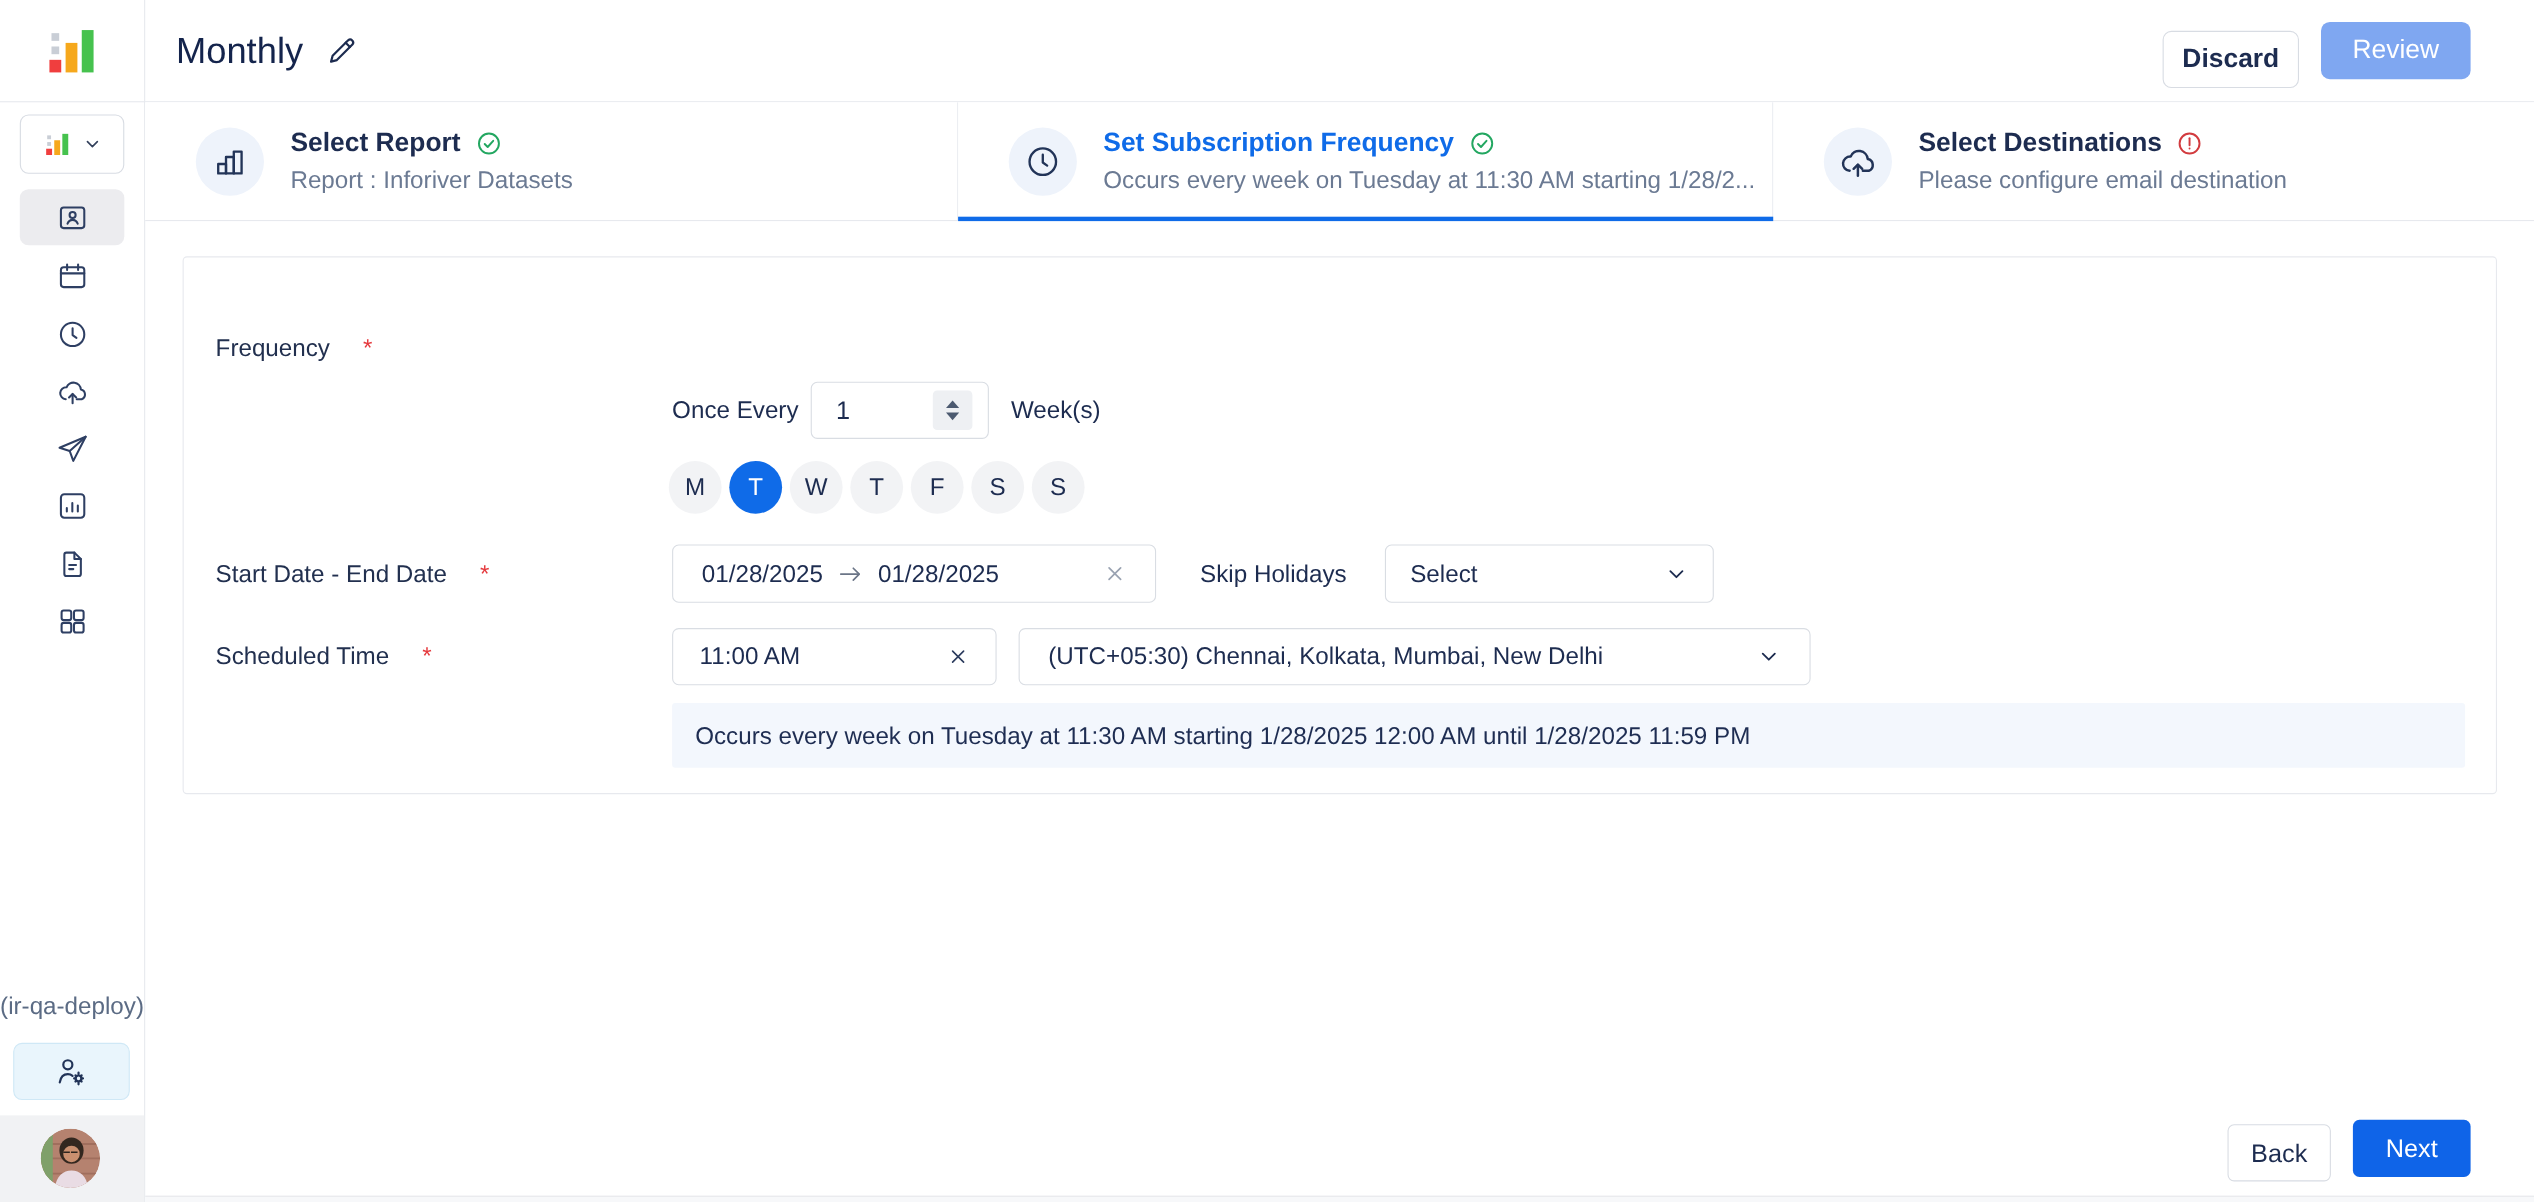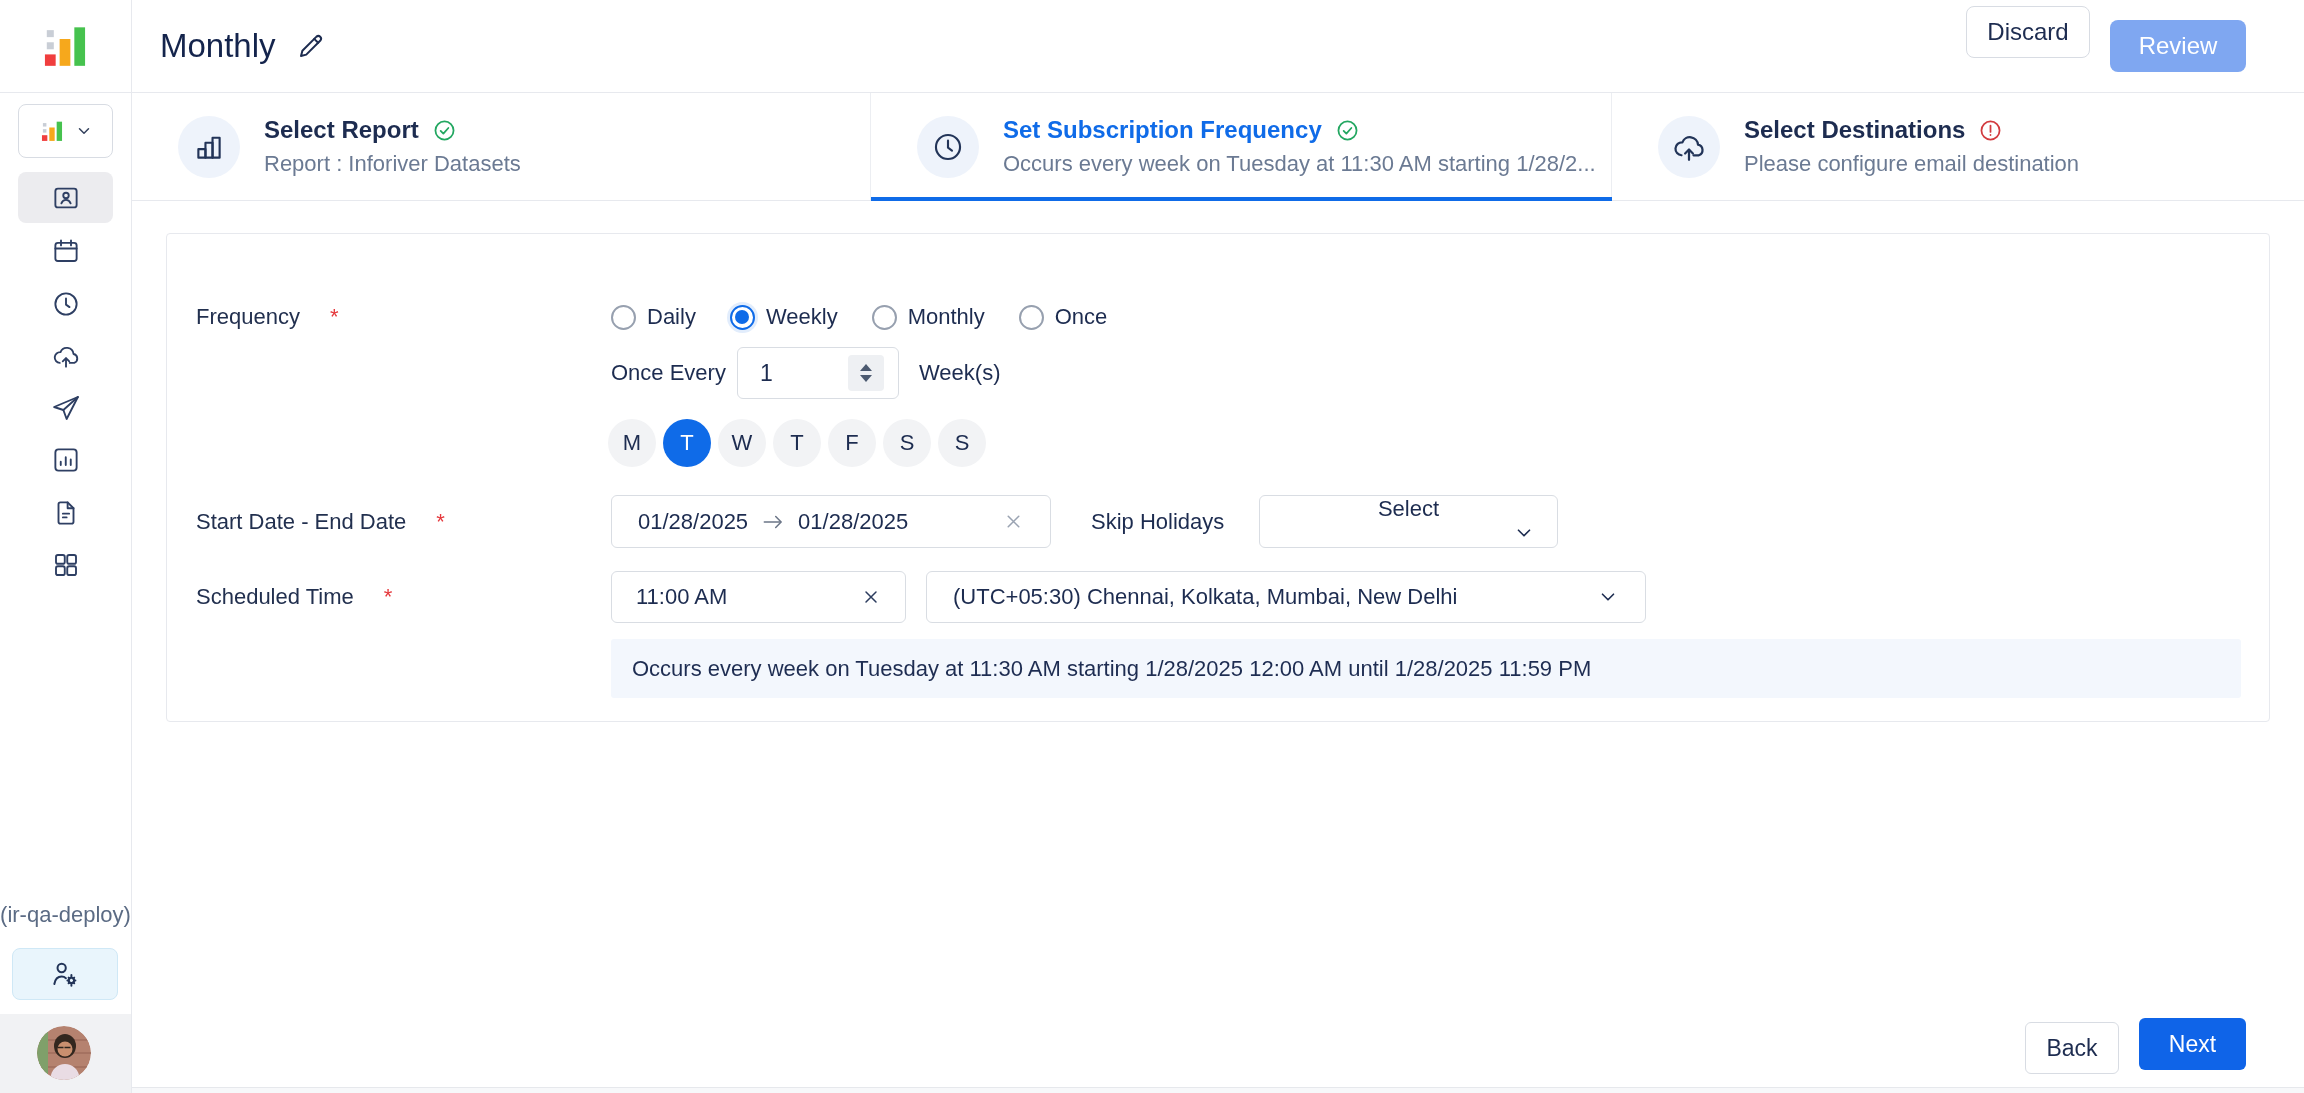--- a/index.html
+++ b/index.html
@@ -9,21 +9,21 @@
   .hl-v { position: absolute; left: 131px; top: 0; width: 1px; height: 1093px; background: #e7e9ee; }
   .hl-top { position: absolute; left: 0; top: 92px; width: 2304px; height: 1px; background: #e7e9ee; }
 
   
   .logo { position: absolute; left: 37px; top: 18px; width: 56px; height: 56px; }
   .title-wrap { position: absolute; left: 160px; top: 0; height: 92px; display: flex; align-items: center; gap: 20px; }
   .page-title { font-size: 33px; font-weight: 400; color: #14244c; }
   .icon-btn { background: none; border: none; cursor: pointer; display: flex; align-items: center; }
   .btn { display: flex; align-items: center; justify-content: center; font-family: inherit; font-size: 24px; cursor: pointer; border-radius: 8px; border: 1px solid transparent; }
   .btn-outline { background: #fff; border-color: #d8dce3; color: #1d2c50; }
-  .btn-discard { position: absolute; left: 1966px; top: 6px; width: 124px; height: 52px; }
+  .btn-discard { position: absolute; left: 1966px; top: 28px; width: 124px; height: 52px; font-weight: bold; }
   .btn-review { position: absolute; left: 2110px; top: 20px; width: 136px; height: 52px; background: #7fa7f1; color: #fff; border: none; }
 
   
   .stepper { position: absolute; left: 132px; top: 93px; width: 2172px; height: 108px; background: #fff; border-bottom: 1px solid #e7e9ee; }
   .step { position: absolute; top: 0; height: 107px; display: flex; align-items: center; padding-left: 46px; gap: 24px; cursor: pointer; overflow: hidden; }
   .step-1 { left: 0; width: 739px; border-right: 1px solid #eceef2; }
   .step-2 { left: 739px; width: 741px; border-right: 1px solid #eceef2; }
   .step-3 { left: 1480px; width: 692px; }
   .step-ic { flex: 0 0 62px; width: 62px; height: 62px; border-radius: 50%; background: #eef3fb; display: flex; align-items: center; justify-content: center; color: #223458; }
   .step-txt { min-width: 0; }
@@ -61,21 +61,21 @@
   .spin { margin-left: auto; width: 36px; height: 36px; background: #eef0f3; border-radius: 4px; display: flex; flex-direction: column; align-items: center; justify-content: center; gap: 4px; cursor: pointer; }
   .tri-up { width: 0; height: 0; border-left: 6px solid transparent; border-right: 6px solid transparent; border-bottom: 7px solid #4c5a70; }
   .tri-dn { width: 0; height: 0; border-left: 6px solid transparent; border-right: 6px solid transparent; border-top: 7px solid #4c5a70; }
 
   .days { position: absolute; left: 441px; top: 185px; display: flex; gap: 7px; }
   .day { width: 48px; height: 48px; border-radius: 50%; background: #f2f3f5; border: none; display: flex; align-items: center; justify-content: center; font-family: inherit; font-size: 22px; color: #1d2c50; cursor: pointer; }
   .day.sel { background: #0f6be8; color: #fff; }
 
   .date-box { position: absolute; left: 444px; top: 261px; width: 440px; height: 53px; padding: 0 26px; gap: 12px; cursor: pointer; text-align: right; }
   .sel-box { cursor: pointer; }
-  .skip-select { position: absolute; left: 1092px; top: 261px; width: 299px; height: 53px; padding: 0 22px; flex-direction: column; }
+  .skip-select { position: absolute; left: 1092px; top: 261px; width: 299px; height: 53px; padding: 0 22px; }
   .time-box { position: absolute; left: 444px; top: 337px; width: 295px; height: 52px; padding: 0 24px; cursor: pointer; }
   .tz-select { position: absolute; left: 759px; top: 337px; width: 720px; height: 52px; padding: 0 26px; }
   .ml-auto { margin-left: auto; display: flex; align-items: center; }
   .clear-btn { background: none; border: none; cursor: pointer; display: flex; align-items: center; padding: 0; }
 
   .summary { position: absolute; left: 444px; top: 405px; width: 1630px; height: 59px; background: #f3f7fd; border-radius: 3px; display: flex; align-items: center; padding: 0 21px; font-size: 22px; color: #1e2d52; }
 
   
   .btn-back { position: absolute; left: 2025px; top: 1022px; width: 94px; height: 52px; font-size: 23px; border-radius: 6px; }
   .btn-next { position: absolute; left: 2139px; top: 1018px; width: 107px; height: 52px; font-size: 23px; background: #0f64e8; color: #fff; border: none; border-radius: 6px; }
@@ -269,38 +269,20 @@
       </svg>
     </div>
   </div>
 
   <div class="card">
 
     <div class="row-label" style="top:70px;height:26px">
       <span>Frequency</span>
         <span class="req">*</span>
     </div>
-    <div class="radio-group">
-      <div class="radio-opt">
-        <span class="radio"></span>
-        <span>Daily</span>
-      </div>
-      <div class="radio-opt">
-        <span class="radio sel"></span>
-        <span>Weekly</span>
-      </div>
-      <div class="radio-opt">
-        <span class="radio"></span>
-        <span>Monthly</span>
-      </div>
-      <div class="radio-opt">
-        <span class="radio"></span>
-        <span>Once</span>
-      </div>
-    </div>
 
     <div class="flex-cell" style="left:444px;top:113px;height:52px">Once Every</div>
     <div class="box num-input">
       <input type="text" value="1" style="">
       <span class="spin">
         <span class="tri-up"></span>
         <span class="tri-dn"></span>
       </span>
     </div>
     <div class="flex-cell" style="left:752px;top:113px;height:52px">Week(s)</div>

